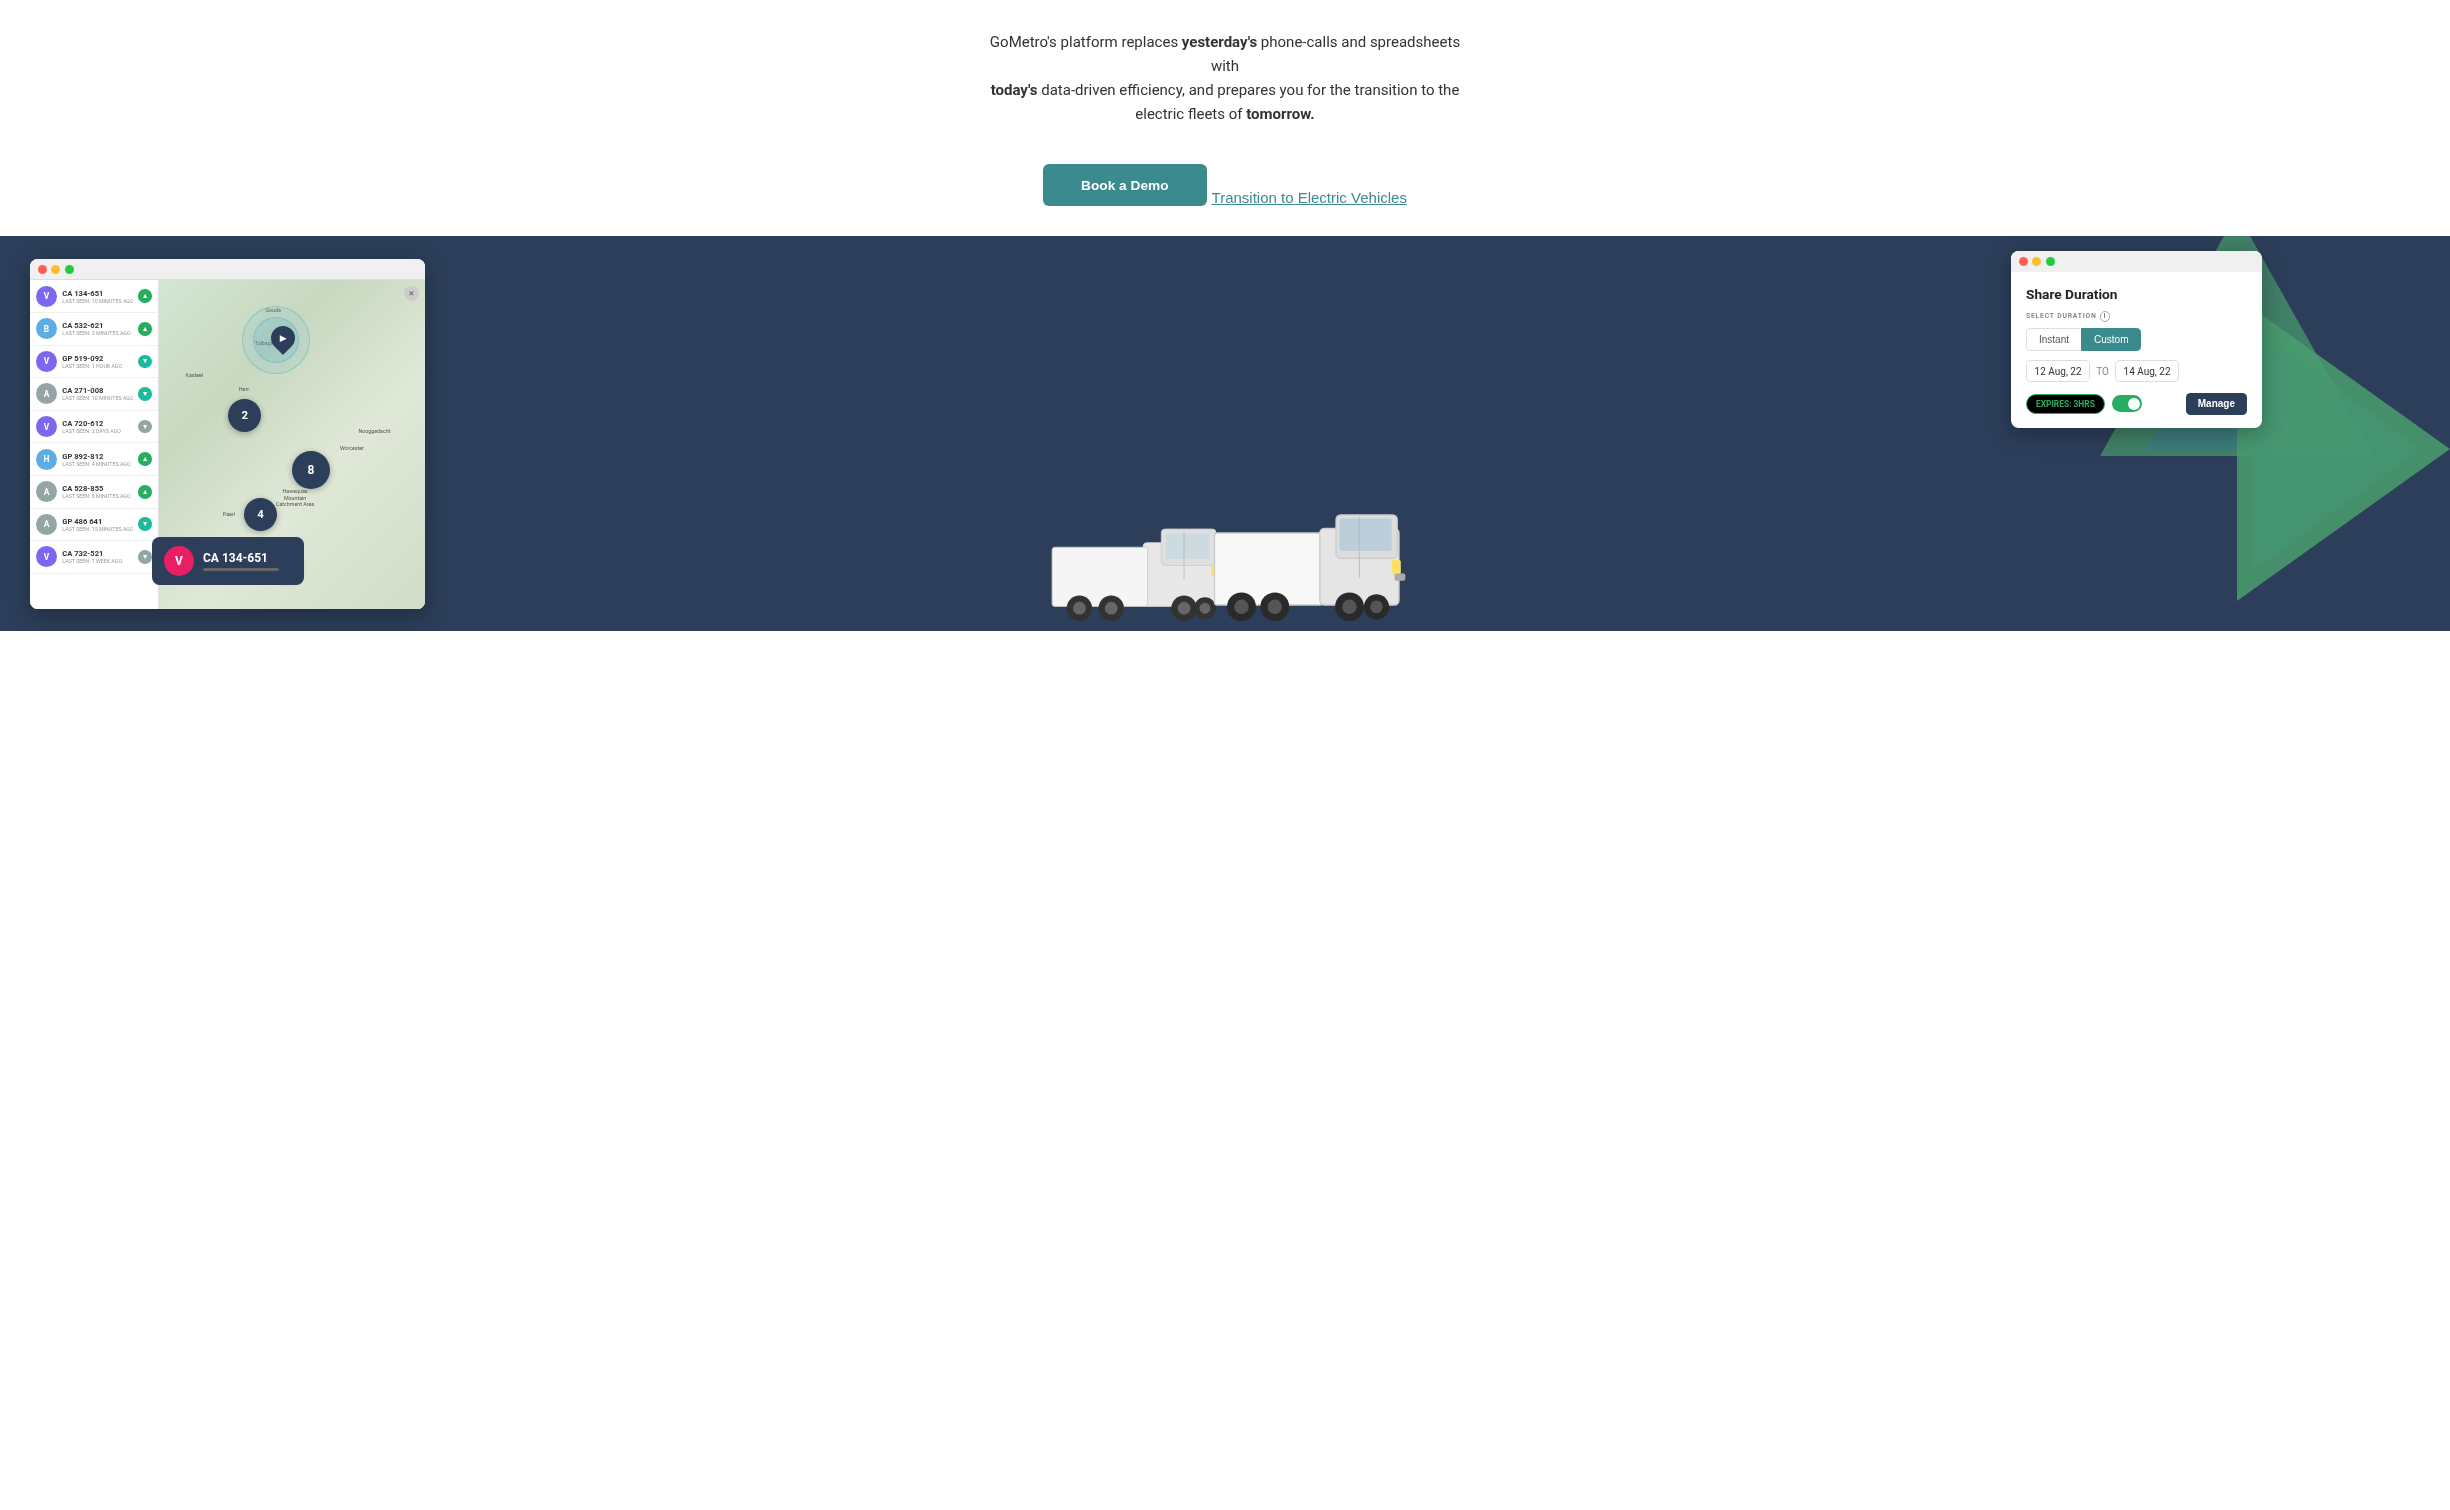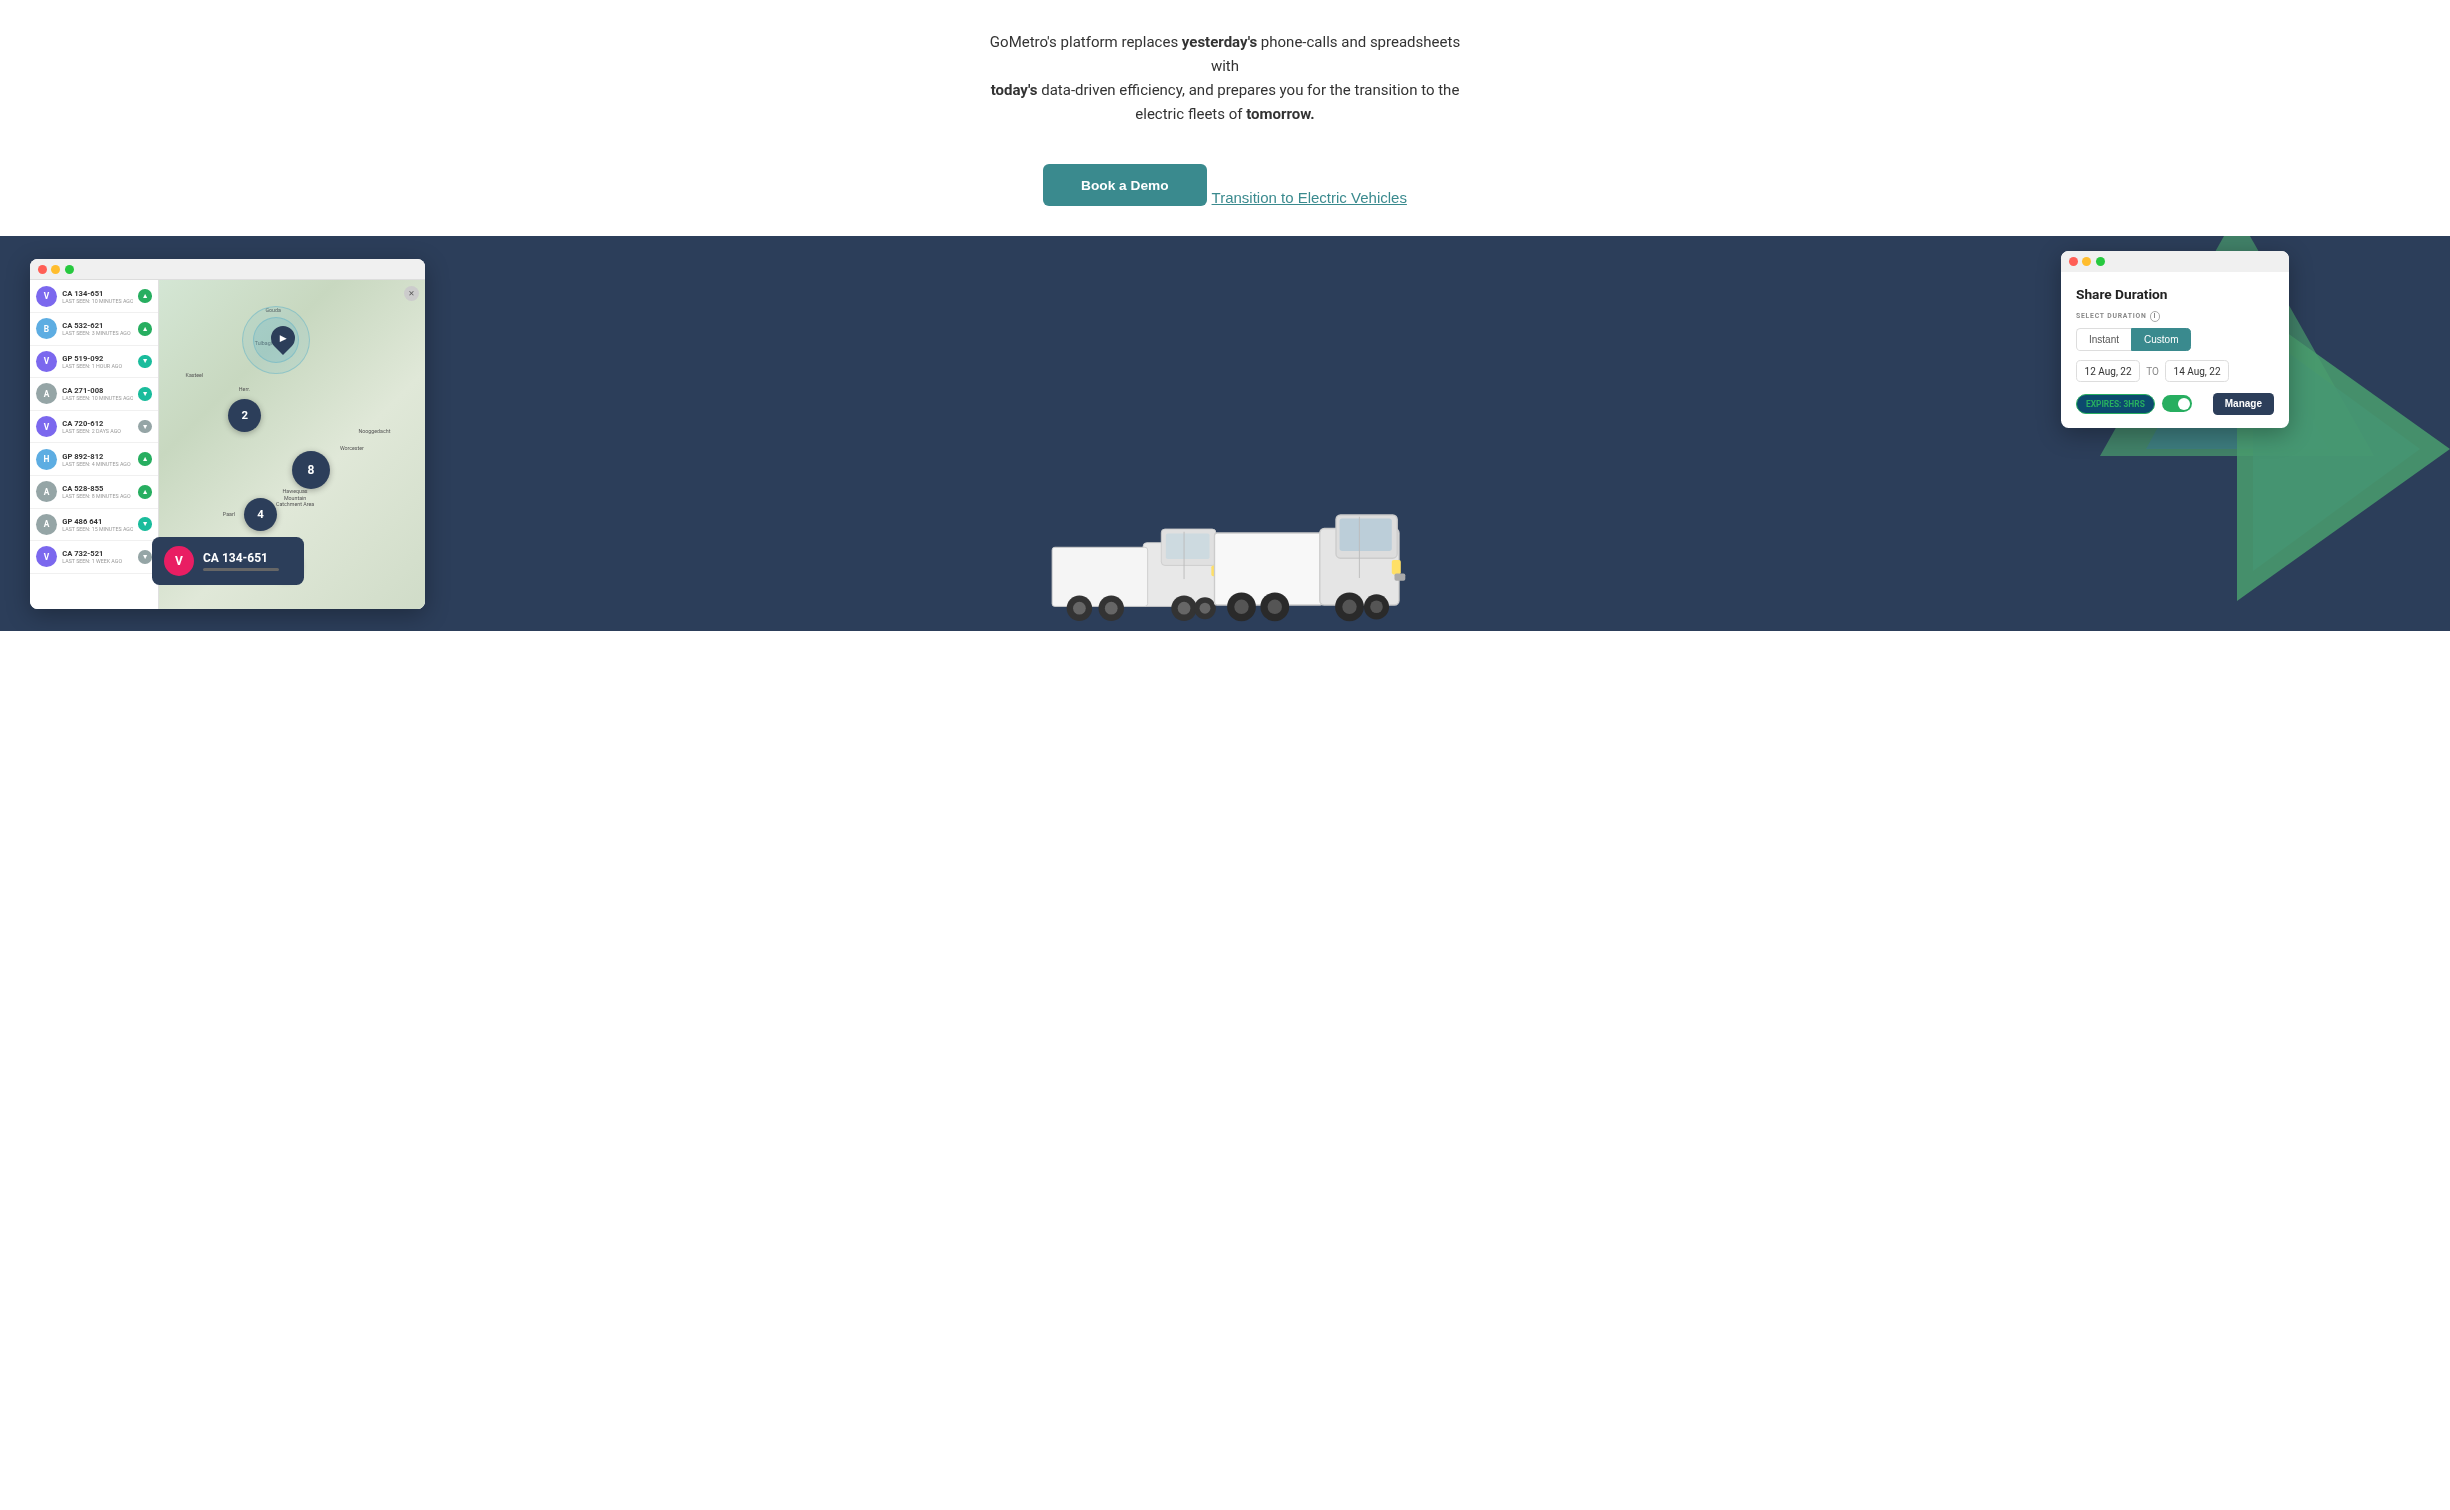--- a/index.html
+++ b/index.html
@@ -229,23 +229,23 @@
       background: #ccc;
       border-radius: 50%;
       display: flex; align-items: center; justify-content: center;
       font-size: 7.6px; color: #555;
       cursor: pointer;
     }
 
     
     .share-modal {
       position: absolute;
-      right: 161px;
+      right: 188px;
       top: 15px;
-      width: 228px;
+      width: 251px;
       background: #fff;
       border-radius: 7.6px;
       box-shadow: 0 6px 24px rgba(0,0,0,0.3);
       z-index: 20;
       overflow: hidden;
     }
     .share-modal-titlebar {
       height: 21px;
       background: #f0f0f0;
       display: flex;
@@ -312,21 +312,21 @@
       color: #333;
       background: #fff;
     }
     .date-to { font-size: 10px; color: #888; }
     .expires-row {
       display: flex;
       align-items: center;
       gap: 7.6px;
     }
     .expires-badge {
-      background: #0c4a6e;
+      background: #000000;
       color: #27ae60;
       border: 1.1px solid #27ae60;
       border-radius: 15px;
       padding: 3.8px 9px;
       font-size: 8.4px;
       font-weight: 700;
     }
     .toggle-switch {
       width: 30px; height: 16.7px;
       background: #27ae60;

